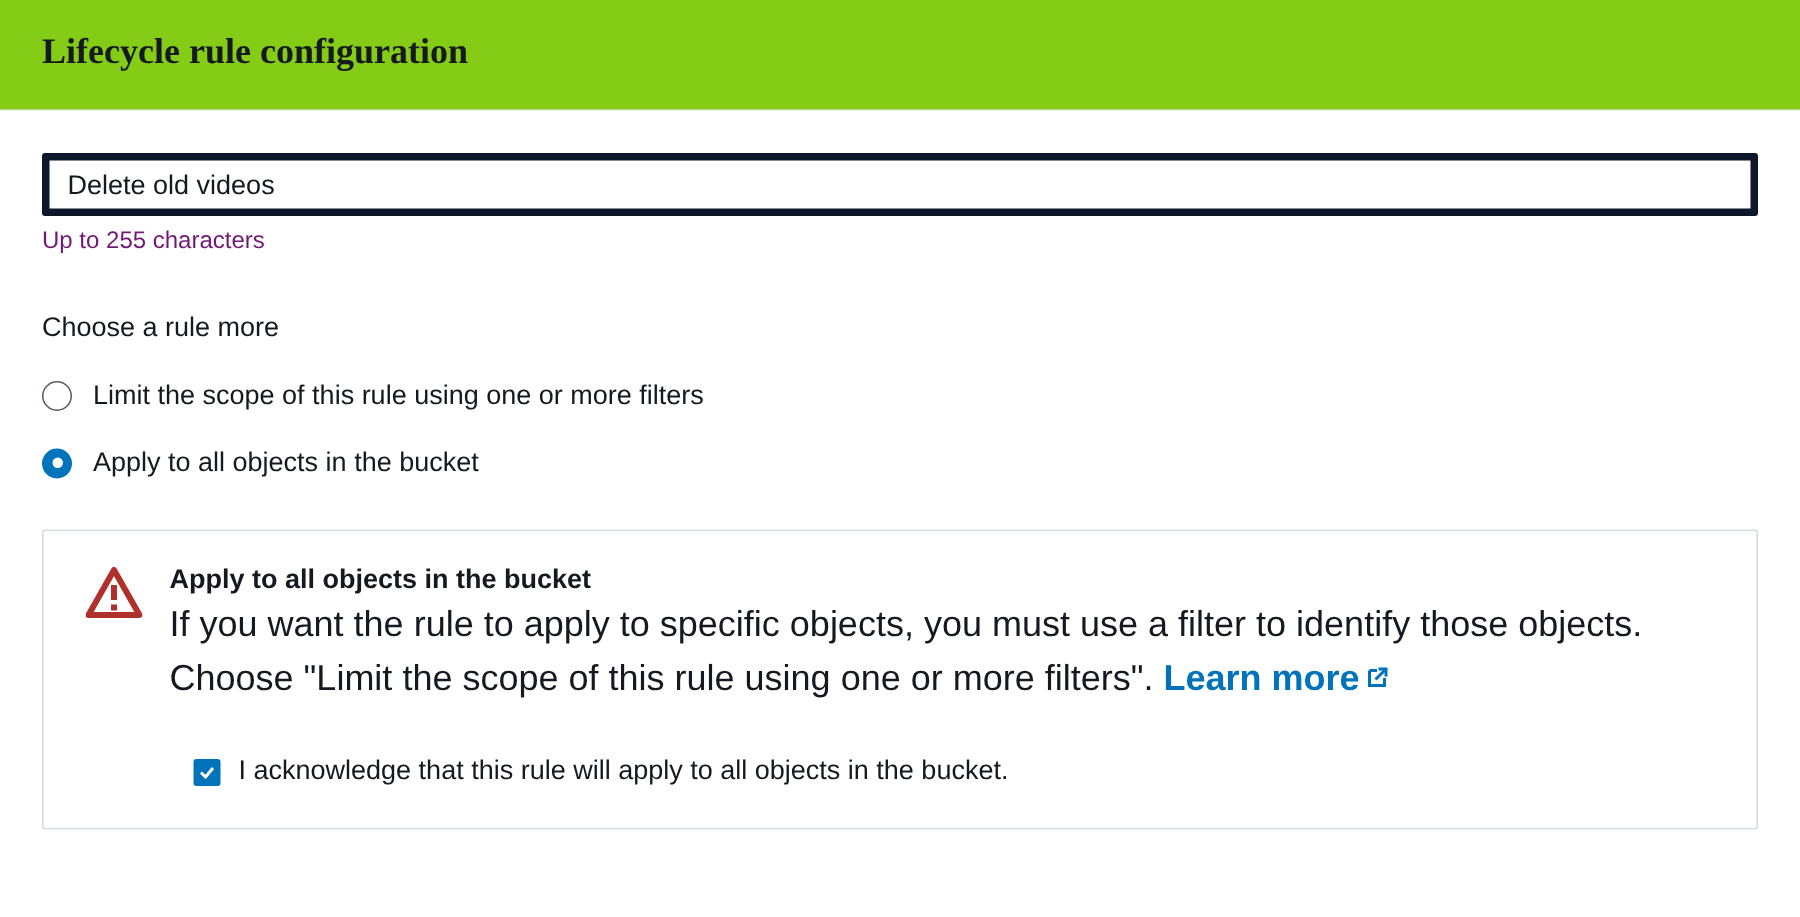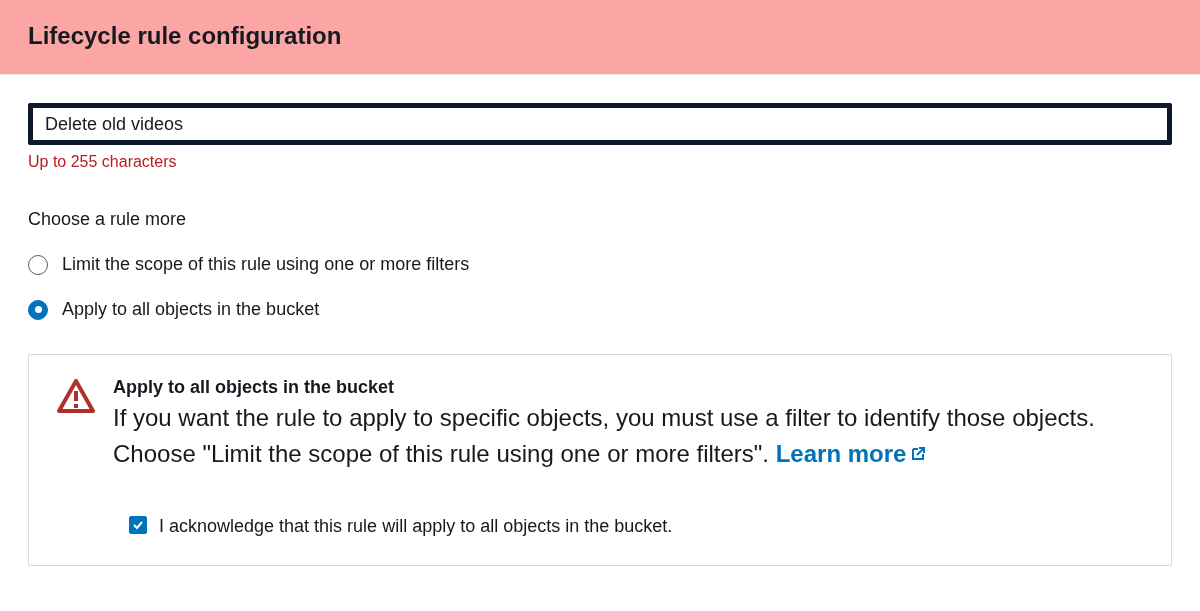--- a/index.html
+++ b/index.html
@@ -4,23 +4,24 @@
 <style>
   * { box-sizing: border-box; }
   html, body { margin: 0; padding: 0; }
   body {
     font-family: "Amazon Ember", "Helvetica Neue", Arial, sans-serif;
     color: #16191f;
     background: #ffffff;
     width: 1200px;
   }
   .header-bar {
-    background: #fca5a5;
+    background: #84cc16;
     border-bottom: 1px solid #eaeded;
     padding: 22px 28px 24px 28px;
+    font-family: Liberation Serif, serif;
   }
   .header-title {
     font-size: 24px;
     font-weight: 700;
     margin: 0;
     color: #16191f;
   }
   .content {
     padding: 28px 28px 0 28px;
   }
@@ -35,21 +36,21 @@
     height: 42px;
     border: 5px solid #0f172a;
     border-radius: 2px;
     padding: 6px 12px;
     font-size: 18px;
     color: #16191f;
     font-family: inherit;
   }
   .helper-text {
     font-size: 16px;
-    color: #b91c1c;
+    color: #701a75;
     margin: 8px 0 0 0;
   }
   .scope-block { margin-top: 38px; }
   .scope-label {
     font-size: 18px;
     font-weight: 400;
     margin: 0 0 6px 0;
   }
   .radio-row {
     display: flex;
@@ -115,23 +116,23 @@
     font-weight: 700;
     text-decoration: none;
     display: inline-flex;
     align-items: center;
     gap: 4px;
     cursor: pointer;
     text-align: right;
   }
   .ack-row {
     display: flex;
-    align-items: flex-start;
+    align-items: flex-end;
     gap: 12px;
-    margin-top: 44px;
+    margin-top: 32px;
     padding-left: 16px;
   }
   .checkbox {
     width: 18px; height: 18px;
     border: 1px solid #0073bb;
     border-radius: 2px;
     background: #0073bb;
     display: inline-flex;
     align-items: center;
     justify-content: center;

